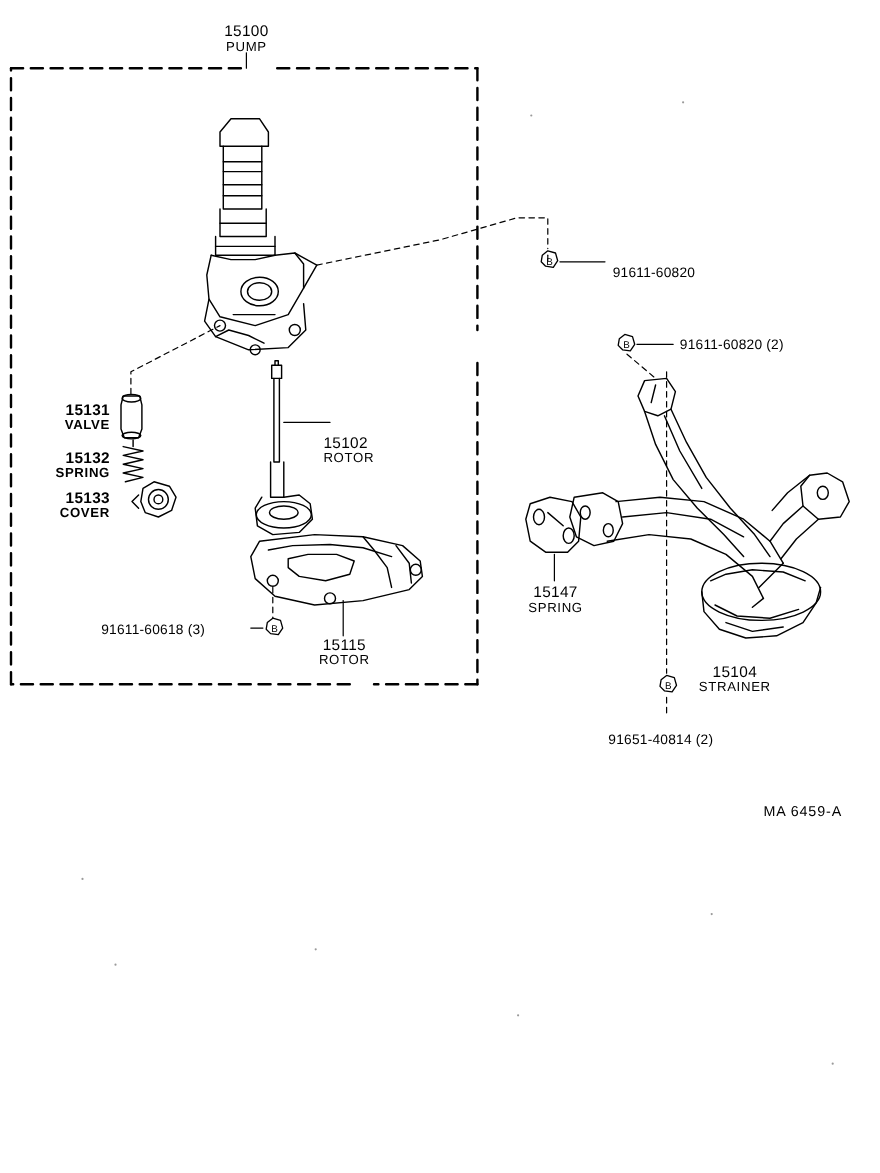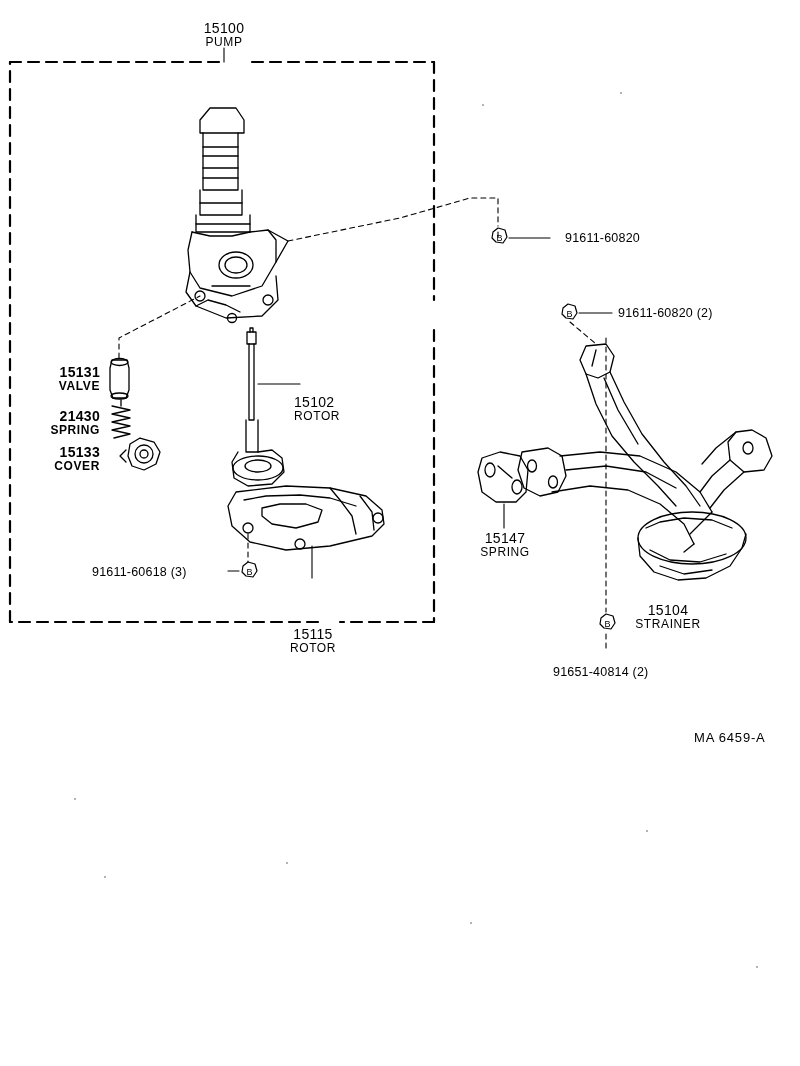--- a/index.html
+++ b/index.html
@@ -248,47 +248,47 @@
       <text x="249.5" y="574.5">B</text>
       <text x="607.5" y="626.5">B</text>
     </g>
   </svg>
 
   <div class="label ctr" style="left:164px; top:22px; width:120px;">
     <span class="num">15100</span>
     <span class="nm">PUMP</span>
   </div>
 
-  <div class="bolt-label" style="left:557px; top:231px;margin-left:8px;">91611-60820</div>
+  <div class="bolt-label" style="left:557px; top:241px;">91611-60820</div>
 
   <div class="bolt-label" style="left:618px; top:306px;text-align:right;">91611-60820 (2)</div>
 
   <div class="label rt" style="left:22px; top:366px; width:78px;">
     <span class="num">15131</span>
     <span class="nm">VALVE</span>
   </div>
 
   <div class="label rt" style="left:14px; top:410px; width:86px;">
-    <span class="num">21430</span>
+    <span class="num">15132</span>
     <span class="nm">SPRING</span>
   </div>
 
   <div class="label rt" style="left:22px; top:446px; width:78px;">
     <span class="num">15133</span>
     <span class="nm">COVER</span>
   </div>
 
   <div class="label" style="left:294px; top:372px;margin-top:24px;">
     <span class="num">15102</span>
     <span class="nm">ROTOR</span>
   </div>
 
   <div class="bolt-label" style="left:92px; top:565px;">91611-60618 (3)</div>
 
-  <div class="label ctr" style="left:268px; top:580px; width:90px;margin-top:48px;">
+  <div class="label ctr" style="left:268px; top:580px; width:90px;">
     <span class="num">15115</span>
     <span class="nm">ROTOR</span>
   </div>
 
   <div class="label ctr" style="left:455px; top:532px; width:100px;">
     <span class="num">15147</span>
     <span class="nm">SPRING</span>
   </div>
 
   <div class="label ctr" style="left:612px; top:604px; width:112px;">

